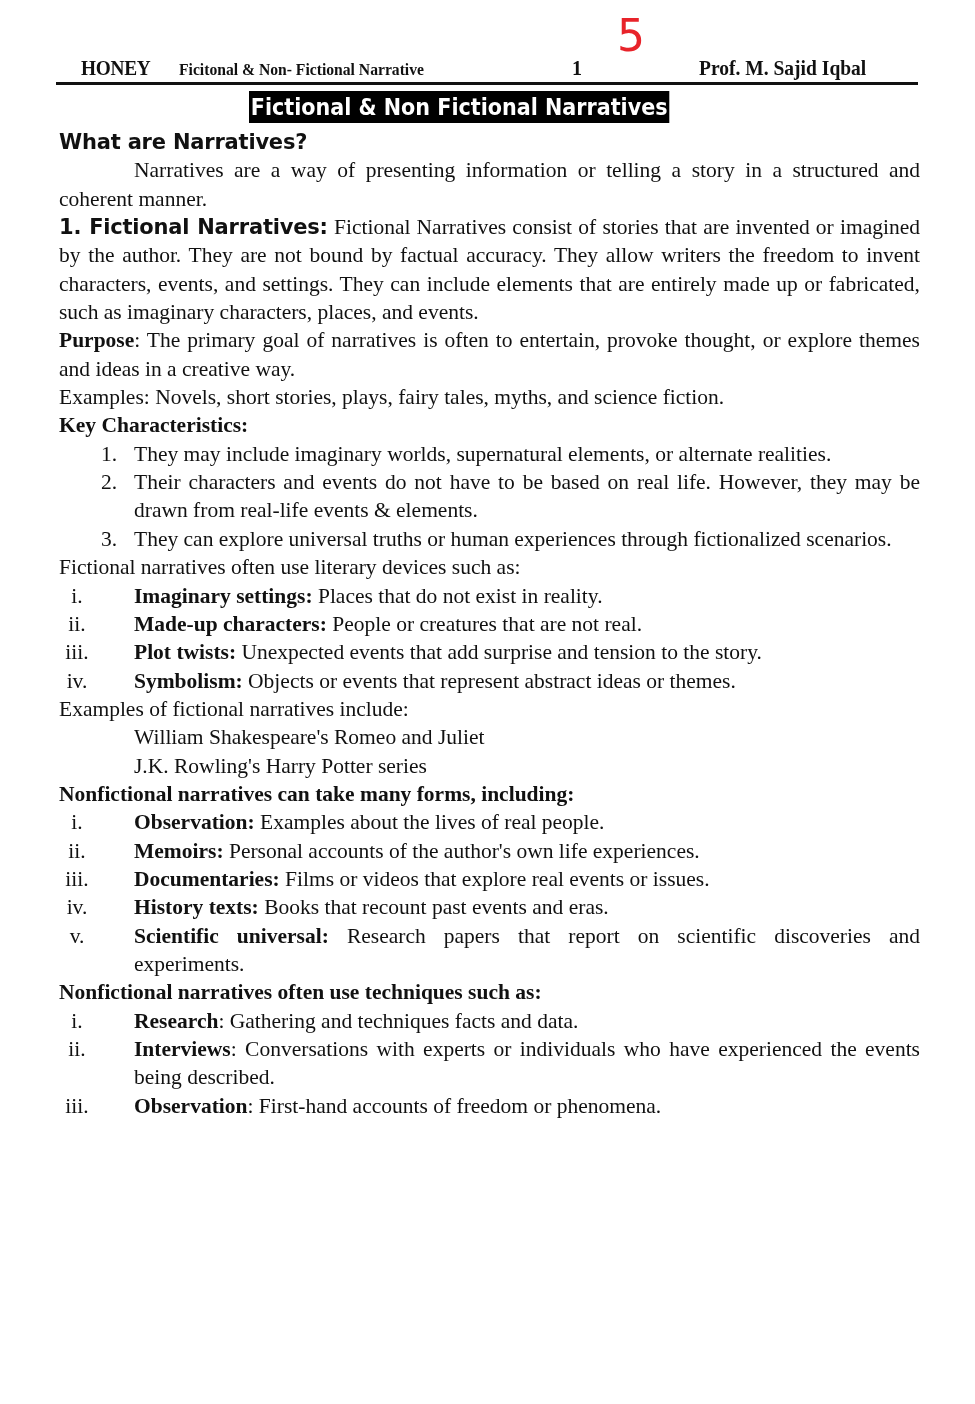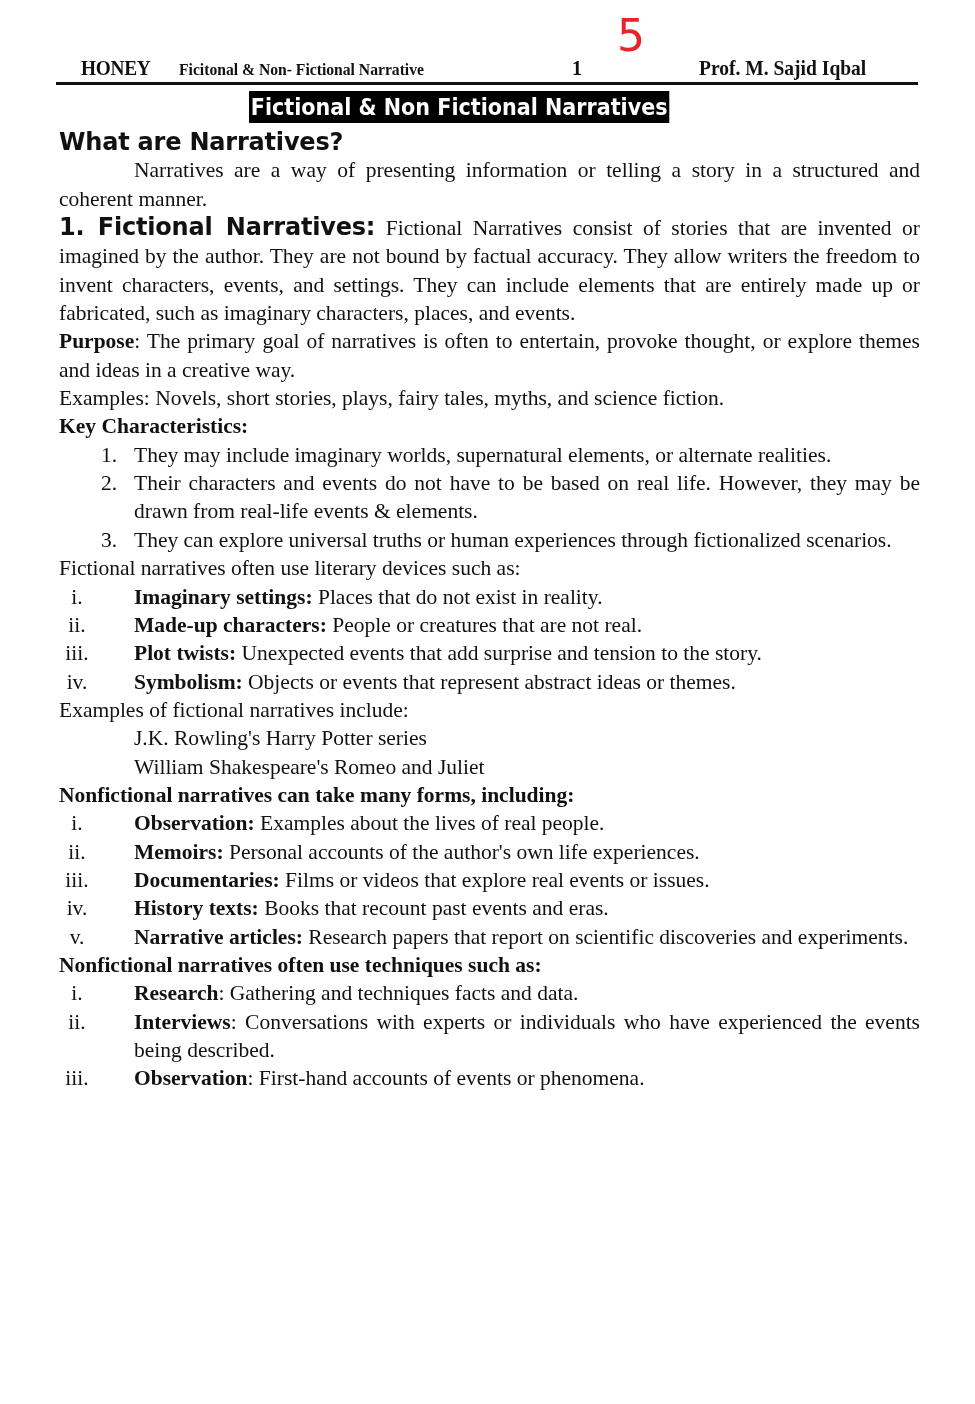--- a/index.html
+++ b/index.html
@@ -21,21 +21,21 @@
   .title { position: absolute; left: 249px; top: 91px; height: 32px; background: #000; color: #fff;
            font-family: "DejaVu Sans", sans-serif; font-weight: bold; font-size: 23px;
            line-height: 32px; padding: 0 2px; white-space: nowrap;
            transform: scaleX(0.9); transform-origin: left; }
 
   
   .body { position: absolute; left: 59px; top: 128px; width: 861px;
           font-family: "Liberation Serif", serif; font-size: 21.5px; line-height: 28.35px; }
   .body p { margin: 0; }
   .just { text-align: justify; }
-  .h-sans { font-family: "DejaVu Sans", sans-serif; font-weight: bold; font-size: 24px; letter-spacing: -0.2px; }
+  .h-sans { font-family: "DejaVu Sans", sans-serif; font-weight: bold; font-size: 21px; letter-spacing: -0.2px; }
   .indent1 { text-indent: 75px; }
   .b { font-weight: bold; margin-top: 48px; }
   .u { }
   .ol { position: relative; }
   .li { position: relative; padding-left: 75px; text-align: justify; }
   .li .num { position: absolute; left: 0; width: 60px; text-align: right; }
   .li.dec .num { width: 58px; }
   .li.rom .num { width: 36px; text-align: center; }
   .ex { padding-left: 75px; }
 </style>
@@ -75,35 +75,35 @@
 
     <p>Fictional narratives often use literary devices such as:</p>
     <div class="ol">
       <div class="li rom"><span class="num">i.</span><span class="b">Imaginary settings:</span><span> Places that do not exist in reality.</span></div>
       <div class="li rom"><span class="num">ii.</span><span class="b">Made-up characters:</span><span> People or creatures that are not real.</span></div>
       <div class="li rom"><span class="num">iii.</span><span class="b">Plot twists:</span><span> Unexpected events that add surprise and tension to the story.</span></div>
       <div class="li rom"><span class="num">iv.</span><span class="b">Symbolism:</span><span> Objects or events that represent abstract ideas or themes.</span></div>
     </div>
 
     <p>Examples of fictional narratives include:</p>
+    <p class="ex">William Shakespeare's Romeo and Juliet</p>
     <p class="ex">J.K. Rowling's Harry Potter series</p>
-    <p class="ex">William Shakespeare's Romeo and Juliet</p>
 
 
 
     <p class="b">Nonfictional narratives can take many forms, including:</p>
     <div class="ol">
       <div class="li rom"><span class="num">i.</span><span class="b">Observation:</span><span> Examples about the lives of real people.</span></div>
       <div class="li rom"><span class="num">ii.</span><span class="b">Memoirs:</span><span> Personal accounts of the author's own life experiences.</span></div>
       <div class="li rom"><span class="num">iii.</span><span class="b">Documentaries:</span><span> Films or videos that explore real events or issues.</span></div>
       <div class="li rom"><span class="num">iv.</span><span class="b">History texts:</span><span> Books that recount past events and eras.</span></div>
-      <div class="li rom"><span class="num">v.</span><span class="b">Narrative articles:</span><span> Research papers that report on scientific discoveries and experiments.</span></div>
+      <div class="li rom"><span class="num">v.</span><span class="b">Scientific universal:</span><span> Research papers that report on scientific discoveries and experiments.</span></div>
     </div>
 
     <p class="b">Nonfictional narratives often use techniques such as:</p>
     <div class="ol">
       <div class="li rom"><span class="num">i.</span><span class="b">Research</span><span>: Gathering and techniques facts and data.</span></div>
       <div class="li rom"><span class="num">ii.</span><span class="b">Interviews</span><span>: Conversations with experts or individuals who have experienced the events being described.</span></div>
-      <div class="li rom"><span class="num">iii.</span><span class="b">Observation</span><span>: First-hand accounts of events or phenomena.</span></div>
+      <div class="li rom"><span class="num">iii.</span><span class="b">Observation</span><span>: First-hand accounts of freedom or phenomena.</span></div>
     </div>
 
   </div>
 </div>
 
 </body></html>

